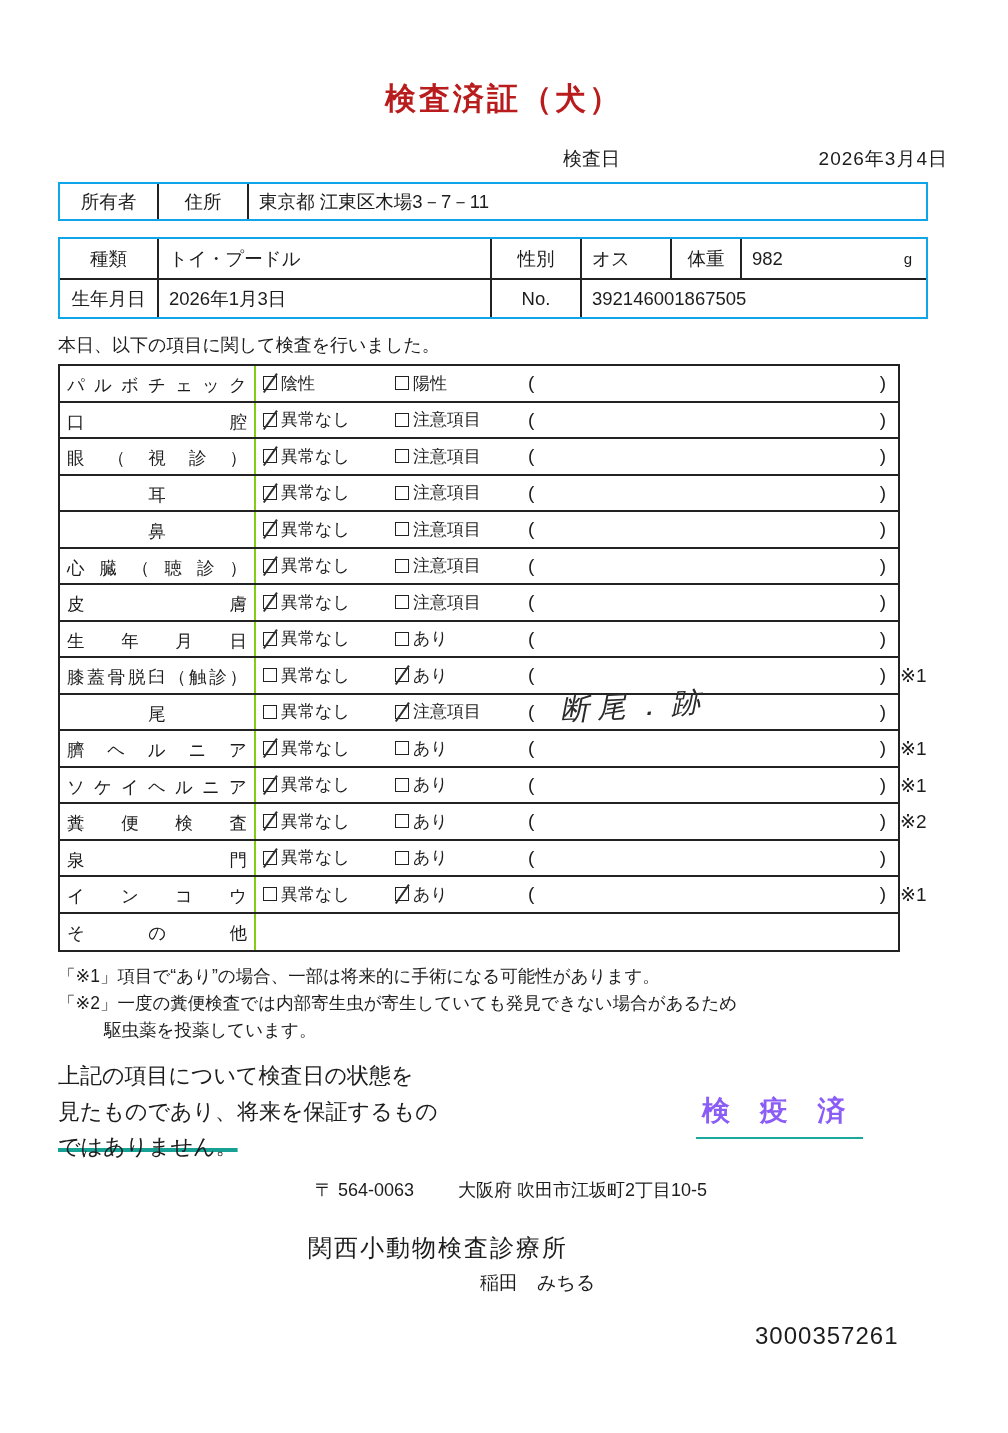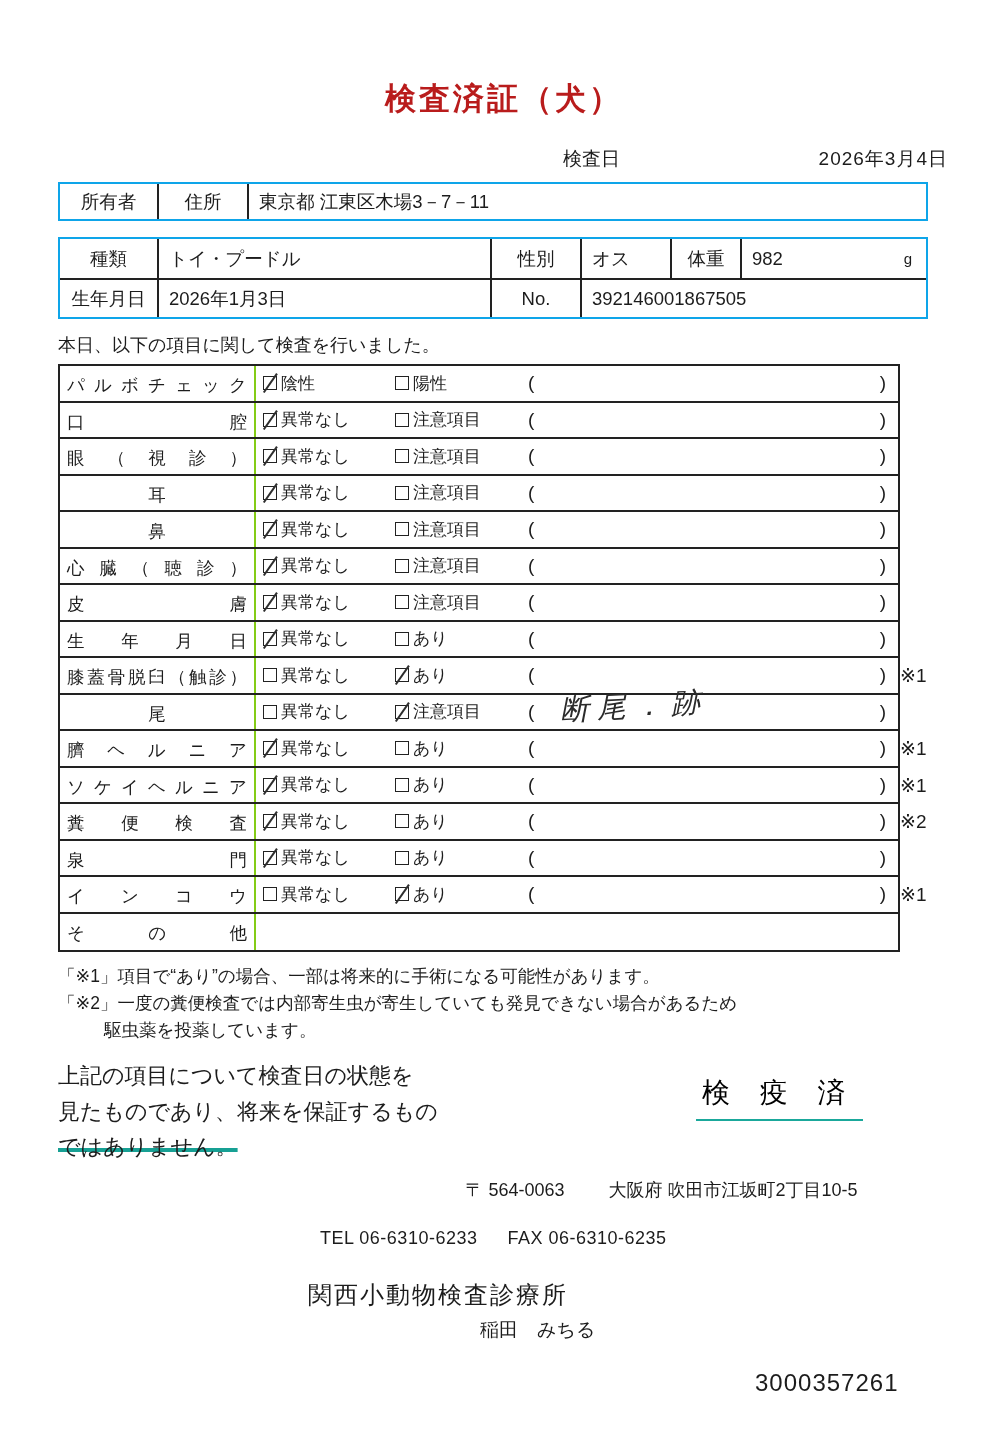--- a/index.html
+++ b/index.html
@@ -75,26 +75,26 @@
   .fnotes .indent { padding-left: 46px; }
 
   .closing { position: relative; margin: 14px 0 0 58px; height: 110px; }
   .closing .dline { font-size: 22px; font-weight: 400; line-height: 1.6; }
   .teal-mark {
     text-decoration: underline; text-decoration-color: #17a094;
     text-decoration-thickness: 3.5px; text-underline-offset: -6px;
     -webkit-text-decoration-skip-ink: none; text-decoration-skip-ink: none;
   }
   .stamp {
-    position: absolute; left: 638px; top: 16px;
-    color: #000000; font-size: 28px; letter-spacing: 11px;
+    position: absolute; left: 638px; top: 34px;
+    color: #8b5cf6; font-size: 28px; letter-spacing: 11px;
     border-bottom: 2.5px solid #1aa89b; padding: 0 6px 7px 6px;
-    font-weight: 400; white-space: nowrap;
-  }
-  .addr-line { margin: 10px 0 0 315px; font-size: 18px; text-align: center; }
+    font-weight: 700; white-space: nowrap;
+  }
+  .addr-line { margin: 10px 0 0 315px; font-size: 18px; }
   .addr-line .gap { margin-left: 44px; }
   .tel-line { margin: 26px 0 0 320px; font-size: 18px; letter-spacing: .5px; }
   .tel-line .gap { margin-left: 30px; }
   .clinic-name { margin: 30px 0 0 308px; font-size: 24px; letter-spacing: 2px; }
   .vet-name { margin: 6px 0 0 480px; font-size: 19px; }
   .serial { margin: 26px 0 0 755px; font-size: 24px; letter-spacing: 1px; }
 </style>
 </head>
 <body>
 
@@ -435,22 +435,19 @@
     <div class="dline">上記の項目について検査日の状態を</div>
     <div class="dline">見たものであり、将来を保証するもの</div>
     <div class="dline"><span class="teal-mark">ではありません。</span></div>
     <div class="stamp">検 疫 済</div>
   </div>
 
   <div class="addr-line">
     <span>〒 564-0063</span><span class="gap">大阪府 吹田市江坂町2丁目10-5</span>
   </div>
 
-  <div class="tel-line">
-    <span>TEL 06-6310-6233</span><span class="gap">FAX 06-6310-6235</span>
-  </div>
 
   <div class="clinic-name">関西小動物検査診療所</div>
   <div class="vet-name">稲田　みちる</div>
 
   <div class="serial">3000357261</div>
 
 </div>
 
 </body></html>

